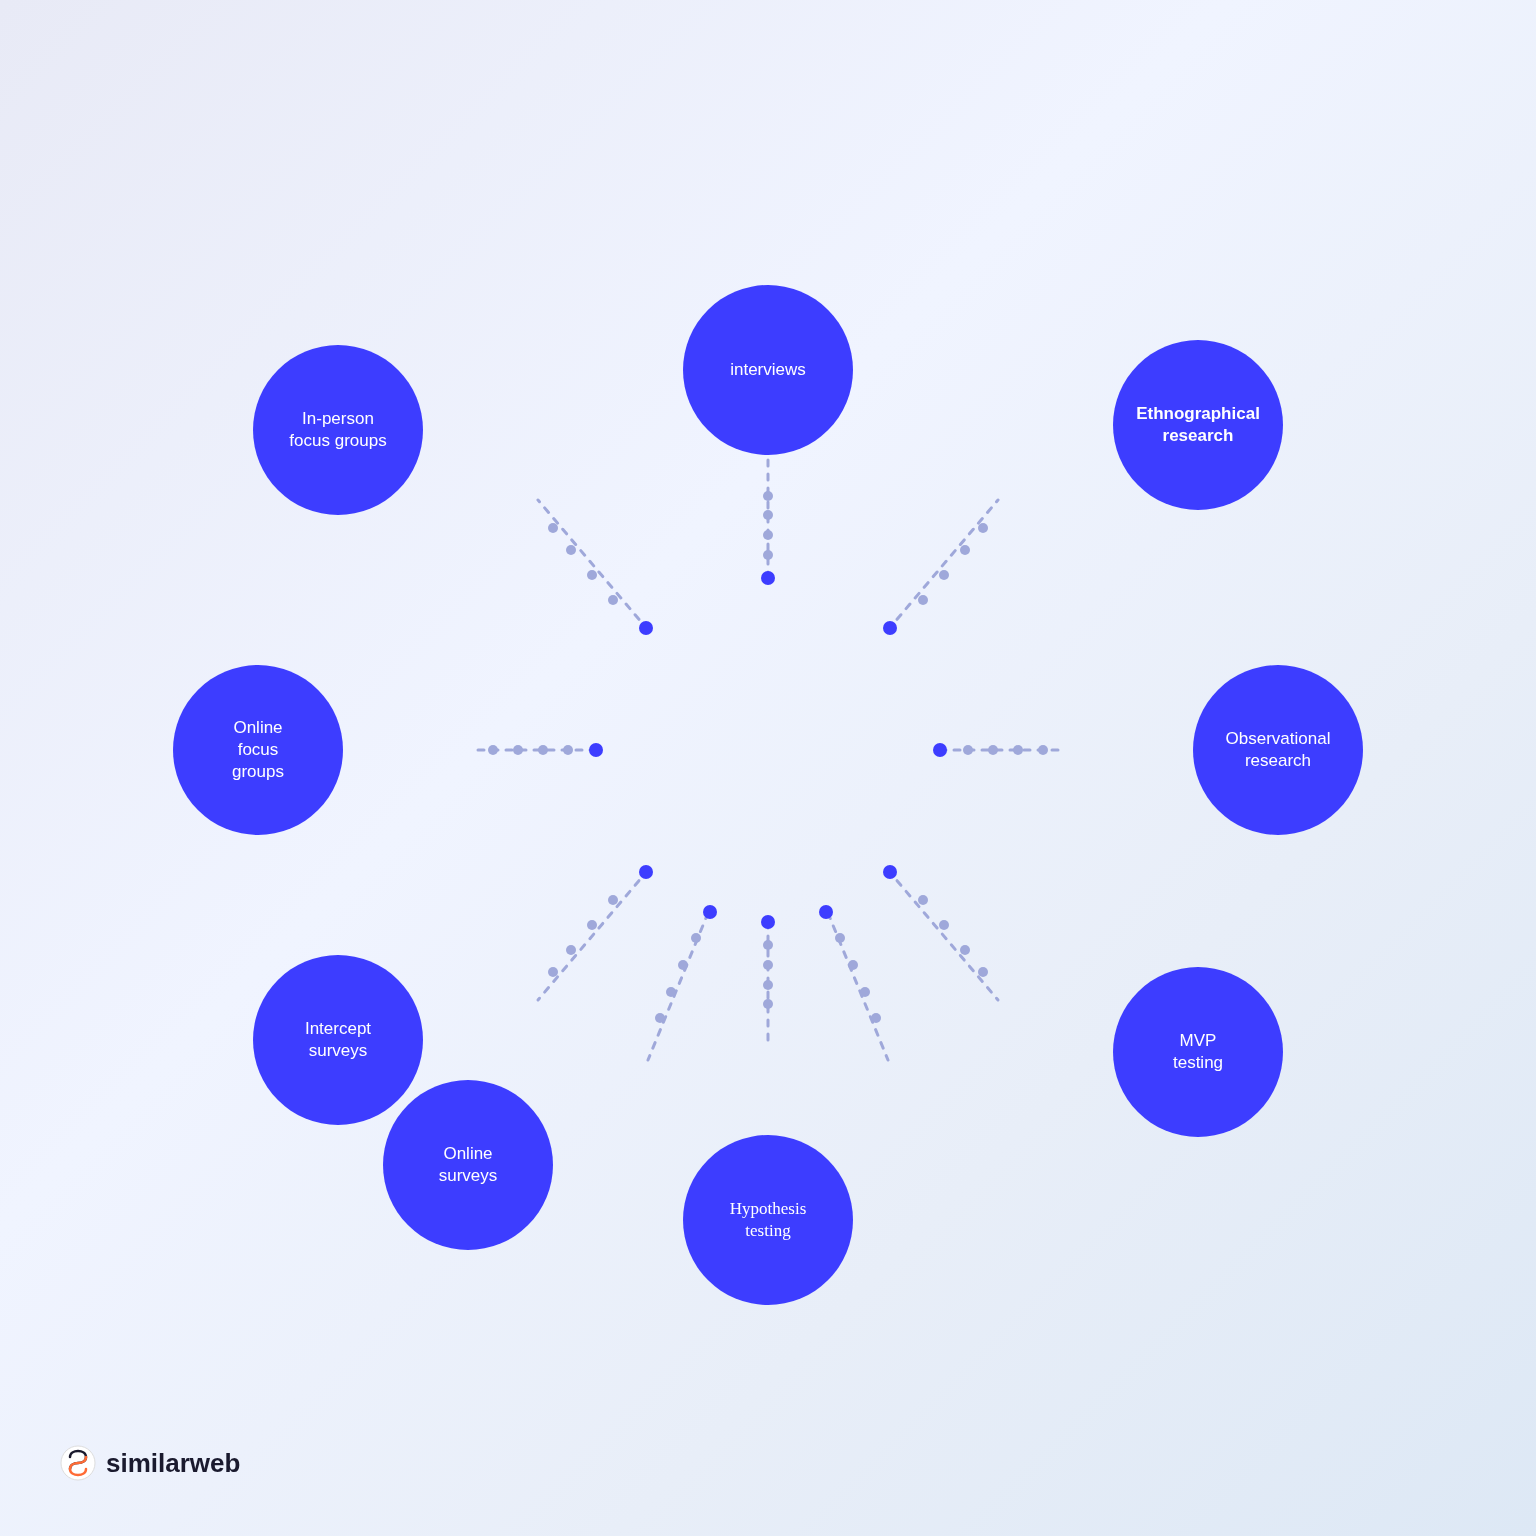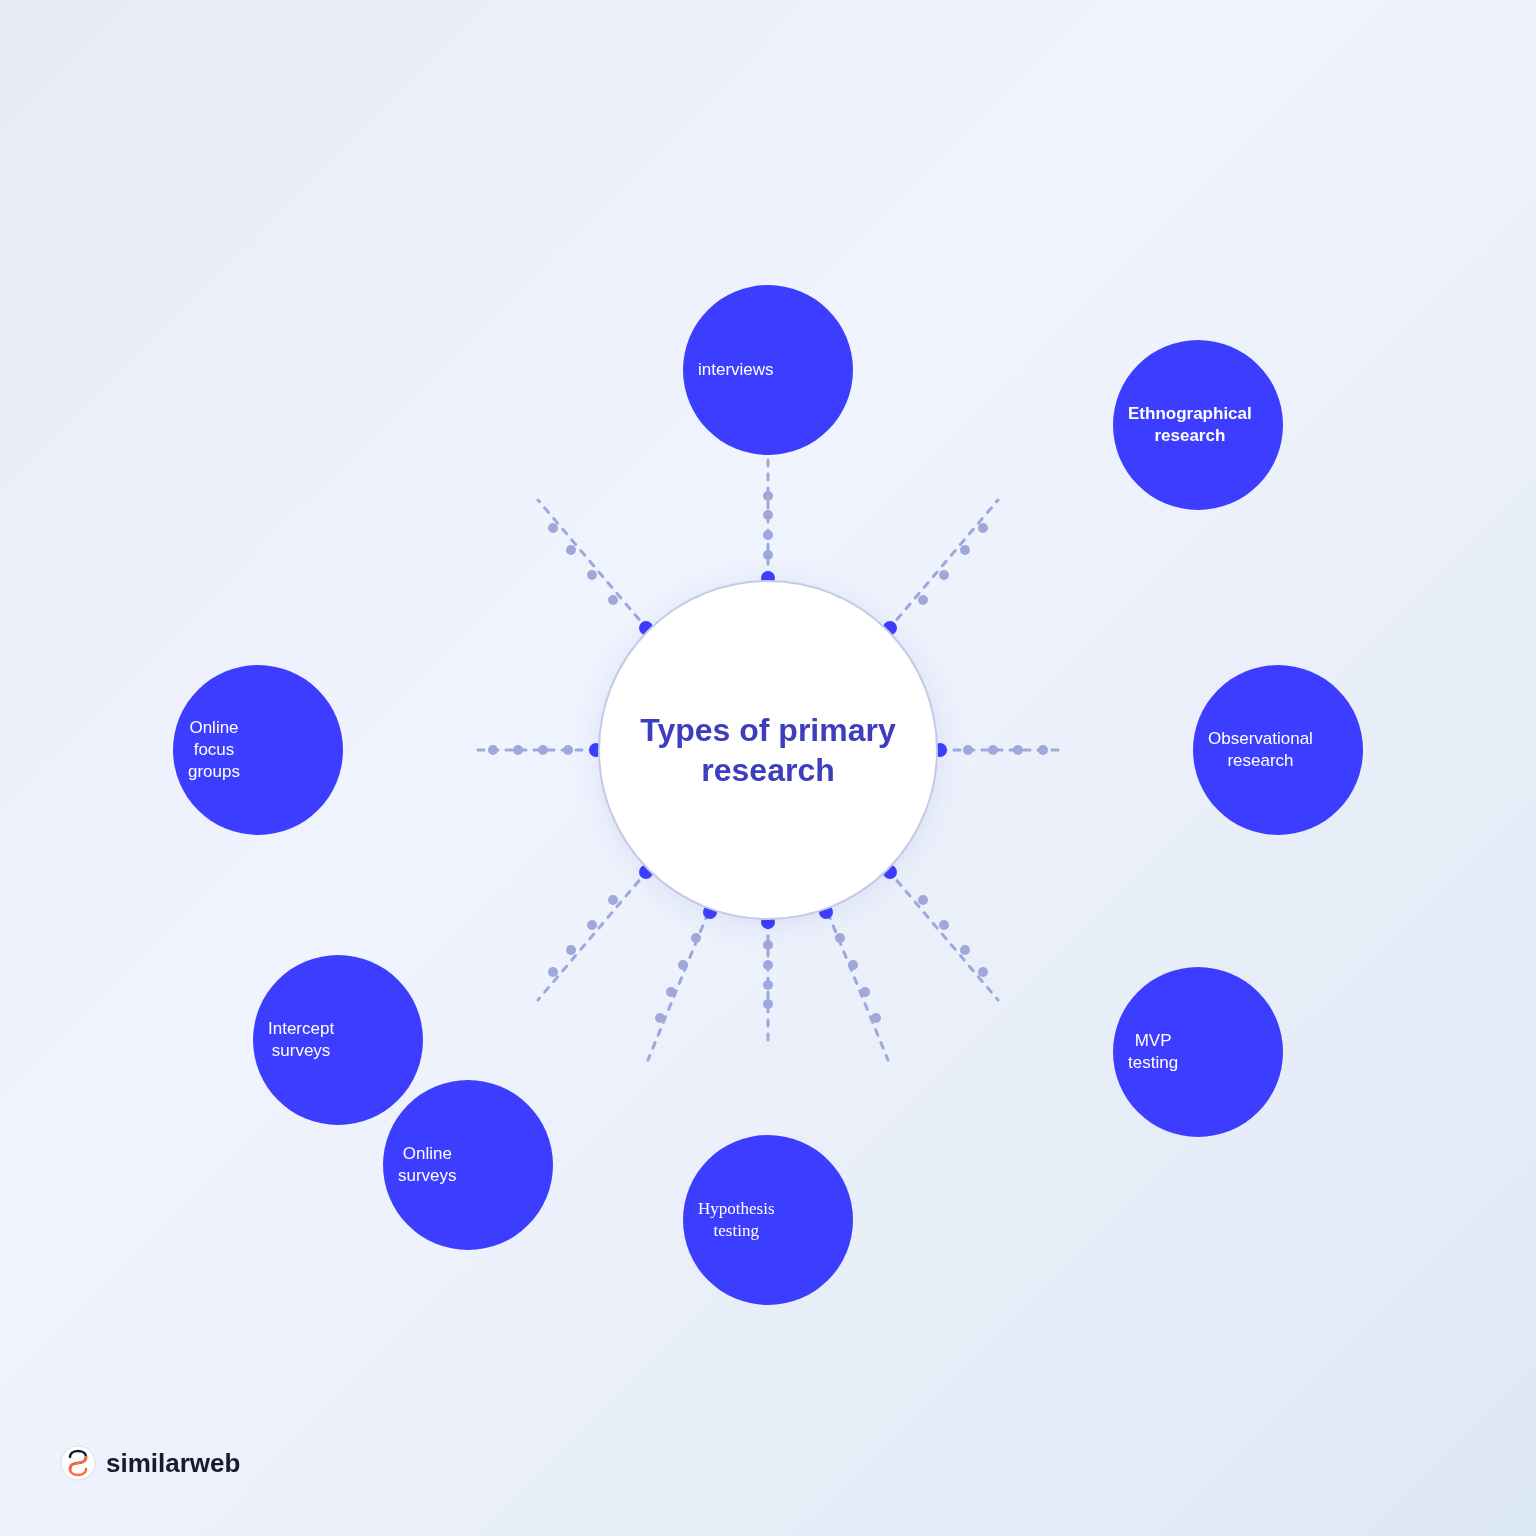--- a/index.html
+++ b/index.html
@@ -51,20 +51,21 @@
 
     
     .satellite {
       position: absolute;
       width: 170px;
       height: 170px;
       border-radius: 50%;
       background: #3d3dff;
       display: flex;
       align-items: center;
+      justify-content: center;
       text-align: center;
       color: white;
       font-size: 17px;
       font-weight: 500;
       line-height: 1.3;
       padding: 15px;
       z-index: 10;
     }
 
     
@@ -181,25 +182,20 @@
     <circle cx="622" cy="450" r="7" fill="#3d3dff"></circle>
     <circle cx="572" cy="572" r="7" fill="#3d3dff"></circle>
     <circle cx="508" cy="612" r="7" fill="#3d3dff"></circle>
     <circle cx="450" cy="622" r="7" fill="#3d3dff"></circle>
     <circle cx="392" cy="612" r="7" fill="#3d3dff"></circle>
     <circle cx="328" cy="572" r="7" fill="#3d3dff"></circle>
     <circle cx="278" cy="450" r="7" fill="#3d3dff"></circle>
     <circle cx="328" cy="328" r="7" fill="#3d3dff"></circle>
   </svg>
 
-  <div class="center-circle">
-    <div class="center-circle-text">Types of
-primary
-research</div>
-  </div>
 
   <div class="satellite" style="top: -15px; left: 50%; transform: translateX(-50%);">
     <span>interviews</span>
   </div>
 
   <div class="satellite" style="top: 40px; right: -65px; font-weight: bold;">
     <span>Ethnographical<br>research</span>
   </div>
 
   <div class="satellite" style="top: 50%; right: -145px; transform: translateY(-50%);">
@@ -220,20 +216,23 @@
   </div>
 
   <div class="satellite" style="bottom: 75px; left: -65px;">
     <span>Intercept<br>surveys</span>
   </div>
 
   <div class="satellite" style="top: 50%; left: -145px; transform: translateY(-50%);">
     <span>Online<br>focus<br>groups</span>
   </div>
 
+  <div class="satellite" style="top: 45px; left: -65px;">
+    <span>In-person<br>focus groups</span>
+  </div>
 
 </div>
 
 <div class="logo">
   <svg class="logo-icon" viewBox="0 0 36 36" xmlns="http://www.w3.org/2000/svg">
     <circle cx="18" cy="18" r="17" fill="white" stroke="#ddd" stroke-width="1"></circle>
 
     <path d="M10 24 C10 20 14 18 18 18 C22 18 26 16 26 12 C26 8 22 6 18 6 C14 6 10 8 10 12" stroke="#1a1a2e" stroke-width="2.5" fill="none" stroke-linecap="round"></path>
     <path d="M26 12 C26 16 22 18 18 18 C14 18 10 20 10 24 C10 28 14 30 18 30 C22 30 26 28 26 24" stroke="#ff6b35" stroke-width="2.5" fill="none" stroke-linecap="round"></path>
   </svg>

